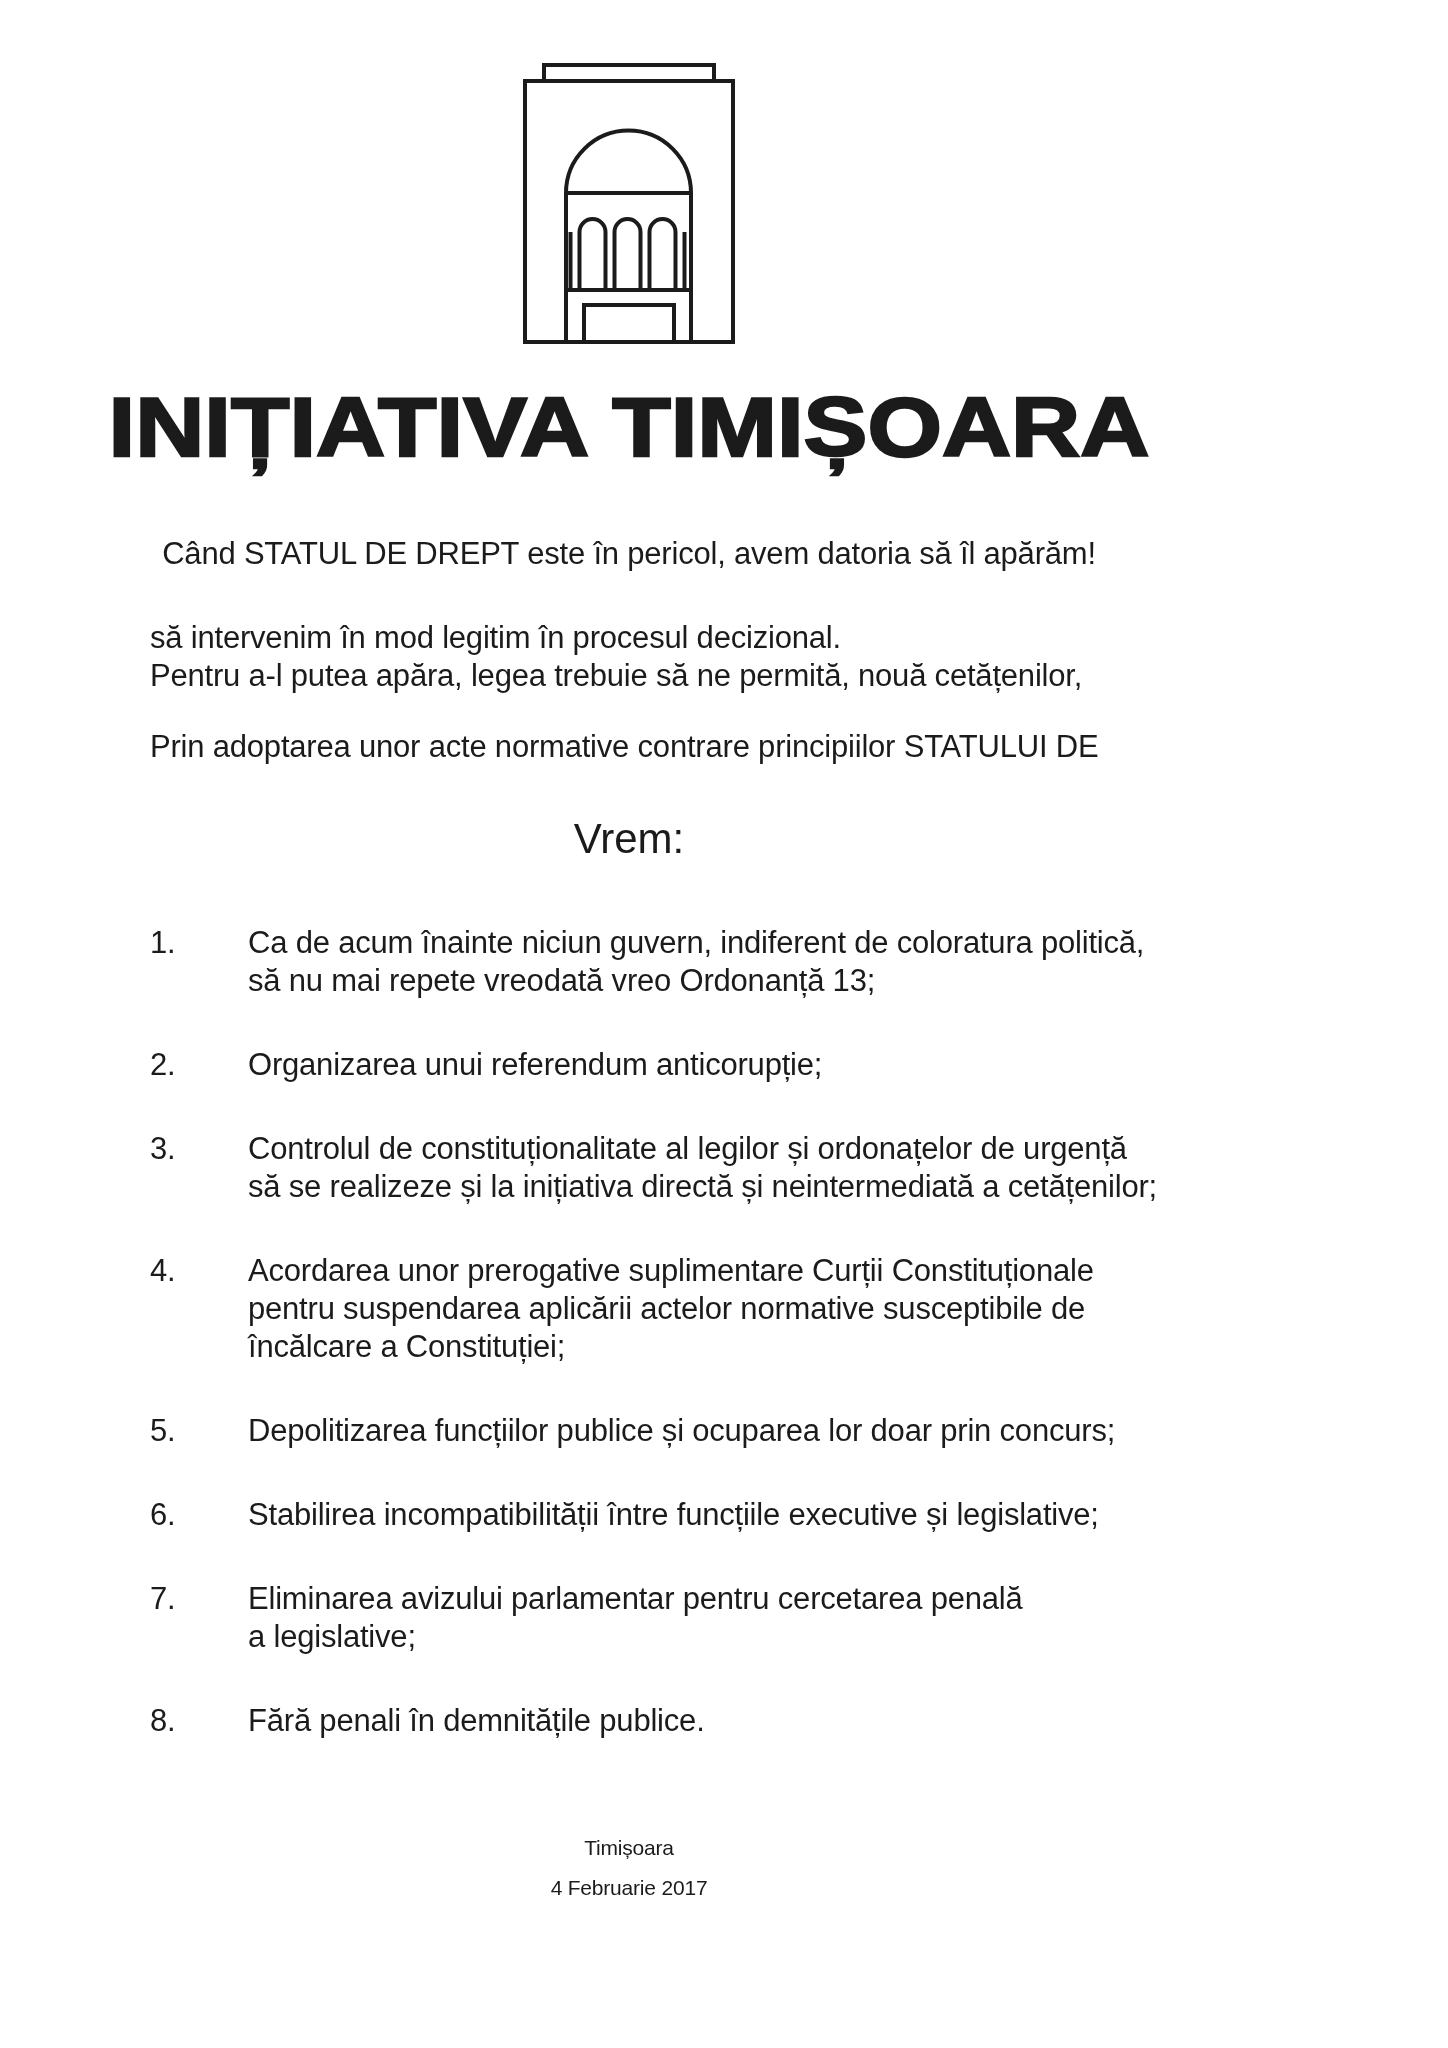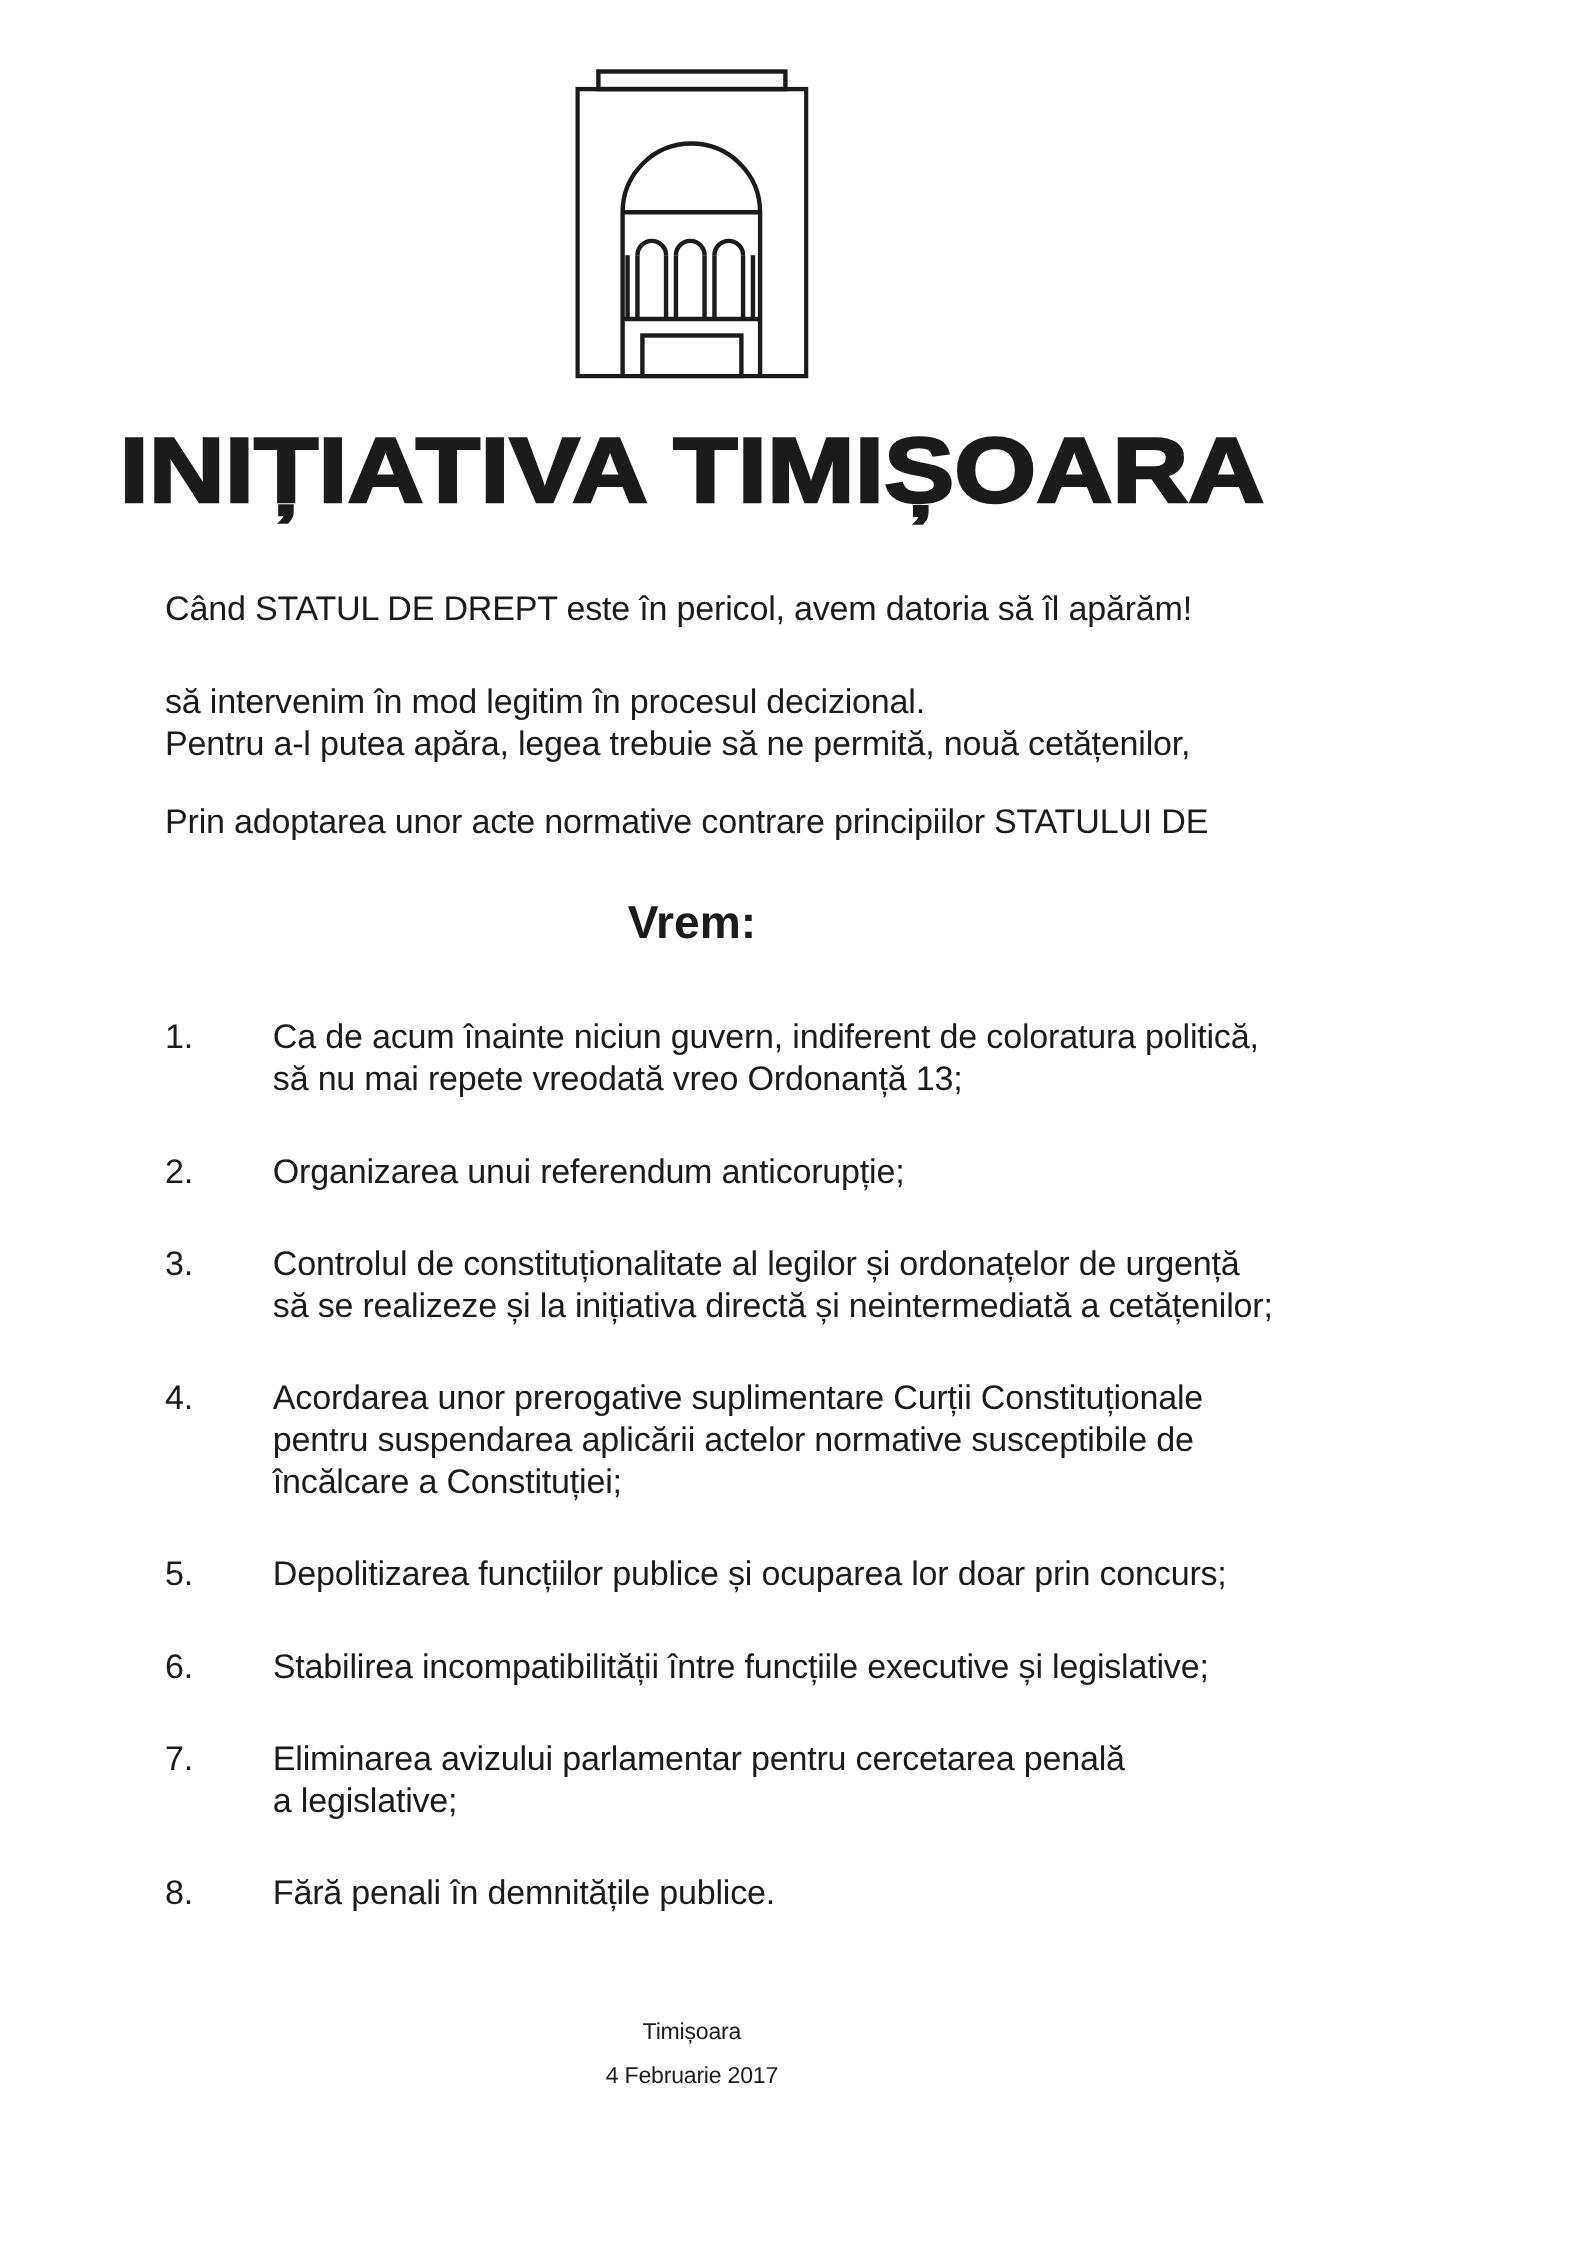--- a/index.html
+++ b/index.html
@@ -33,28 +33,28 @@
     transform:scaleX(1.14);
     transform-origin:50% 50%;
   }
   .para{
     margin:0;
     font-size:31px;
     line-height:38px;
     letter-spacing:-0.2px;
   }
   .para .line{display:block;white-space:nowrap;}
-  .para-1{margin-top:56px;}
+  .para-1{margin-top:56px;text-align:center;}
   .para-2{margin-top:46px;}
   .para-3{margin-top:33px;}
   .section-heading{
     margin:48px 0 0 0;
     font-size:42px;
     line-height:50px;
-    font-weight:bold;
+    font-weight:normal;
     text-align:center;
   }
   .demands{margin-top:60px;}
   .demand{
     display:flex;
     font-size:31px;
     line-height:38px;
     letter-spacing:-0.2px;
     margin-bottom:46px;
   }

